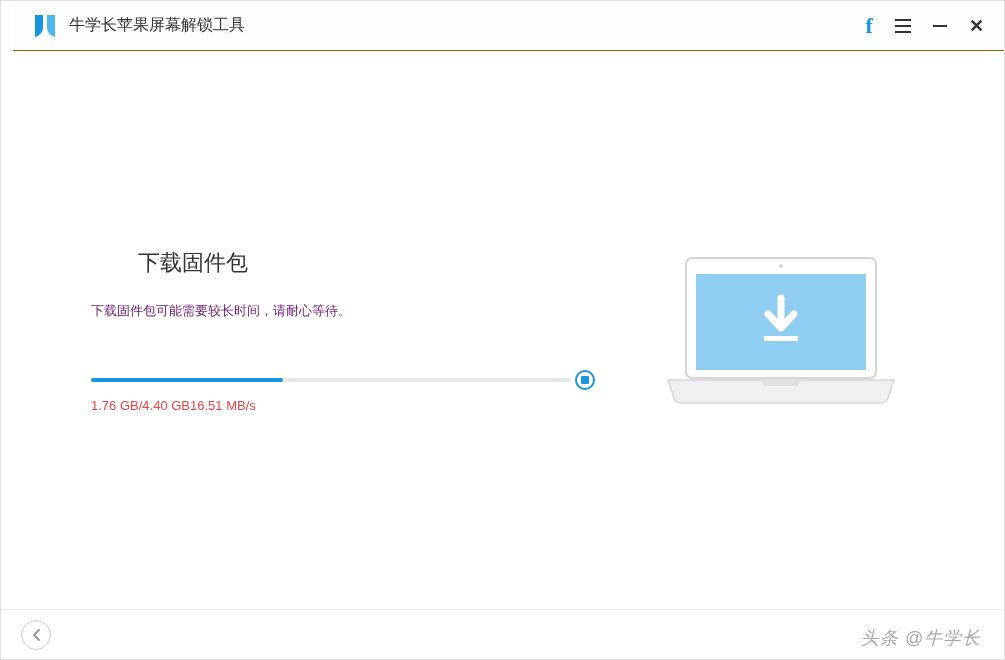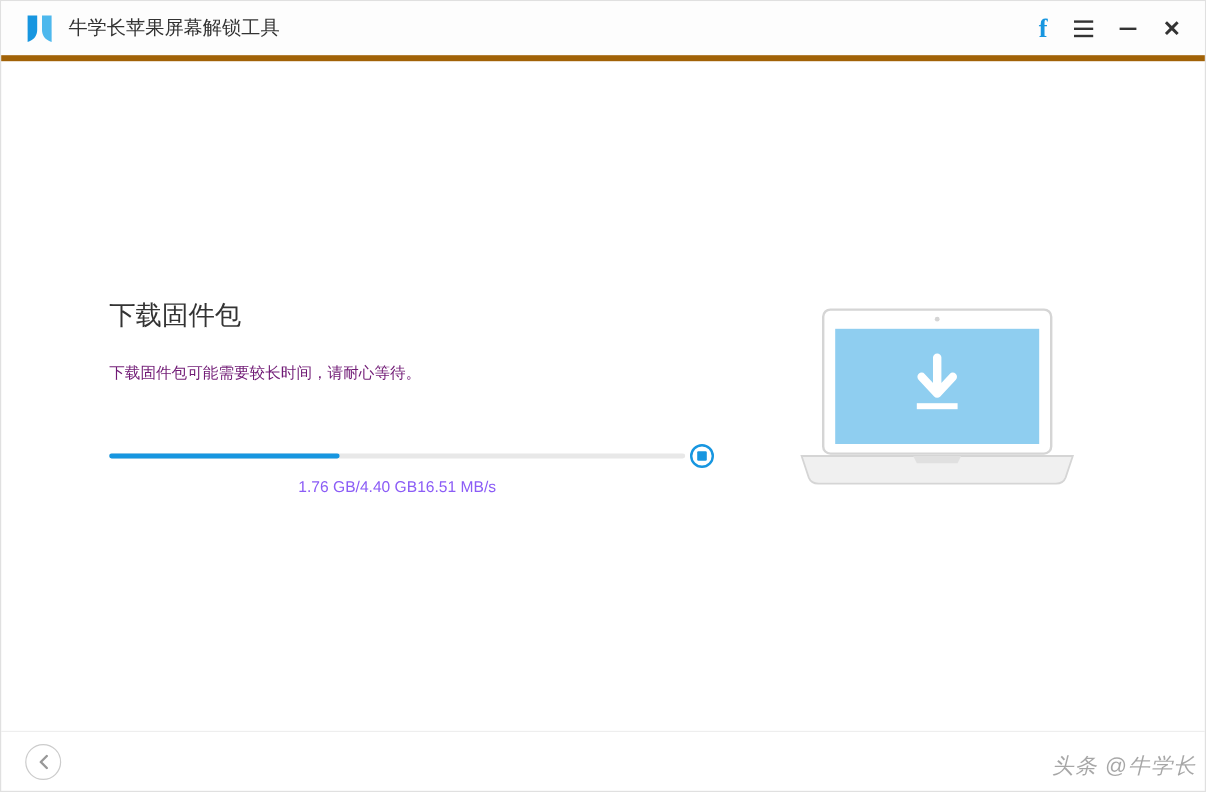--- a/index.html
+++ b/index.html
@@ -22,22 +22,23 @@
       display: flex;
       flex-direction: column;
       background: #fff;
     }
     .titlebar {
       height: 50px;
       display: flex;
       align-items: center;
       justify-content: space-between;
       padding: 0 20px;
-      border-bottom: 5px solid #a16207;
+      border-bottom: 1px solid #a16207;
       background: #fdfdfd;
+      margin-left: 12px;
     }
     .titlebar-left {
       display: flex;
       align-items: center;
       gap: 12px;
     }
     .logo-icon svg {
       display: block;
     }
     .app-title {
@@ -93,20 +94,21 @@
     }
     .left-panel {
       flex: 1;
       max-width: 480px;
     }
     .section-title {
       font-size: 22px;
       color: #333;
       font-weight: 400;
       margin-bottom: 24px;
+      margin-left: 47px;
     }
     .section-subtitle {
       font-size: 13px;
       color: #701a75;
       margin-bottom: 58px;
     }
     .progress-wrap {
       position: relative;
       margin-bottom: 16px;
     }
@@ -138,23 +140,23 @@
       background: #fff;
     }
     .stop-btn-inner {
       width: 8px;
       height: 8px;
       background: #1796e0;
       border-radius: 1px;
     }
     .progress-info {
       display: flex;
-      justify-content: center;
+      justify-content: flex-start;
       font-size: 13px;
-      color: #8b5cf6;
+      color: #ef4444;
     }
     .right-panel {
       width: 260px;
       display: flex;
       align-items: center;
       justify-content: center;
     }
     .laptop-illustration {
       position: relative;
     }
@@ -172,21 +174,21 @@
       border-radius: 50%;
       display: flex;
       align-items: center;
       justify-content: center;
       cursor: pointer;
       color: #888;
     }
     .watermark {
       position: absolute;
       bottom: 10px;
-      right: 8px;
+      right: 24px;
       font-size: 18px;
       color: rgba(0,0,0,0.35);
       font-weight: 500;
       font-style: italic;
       letter-spacing: 1px;
     }
   </style>
 </head>
 <body>
 

